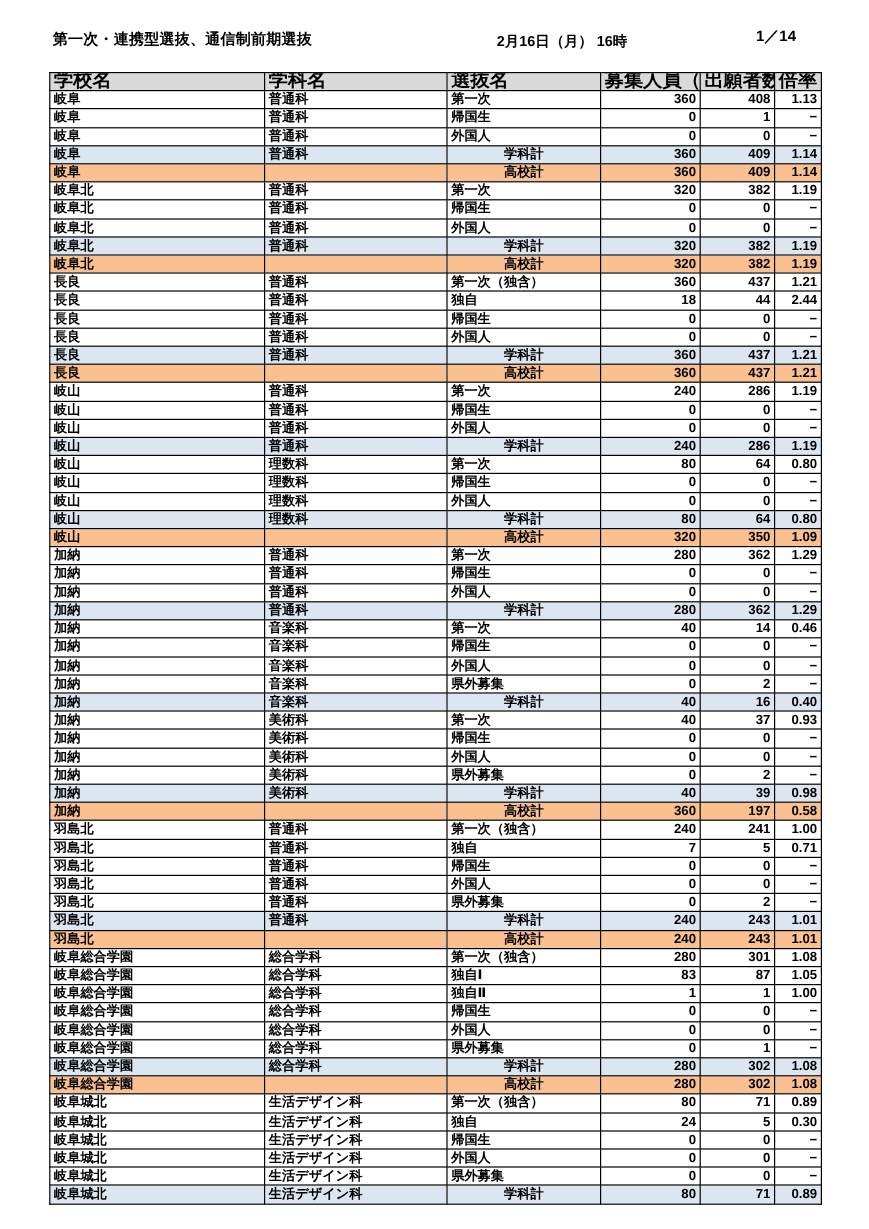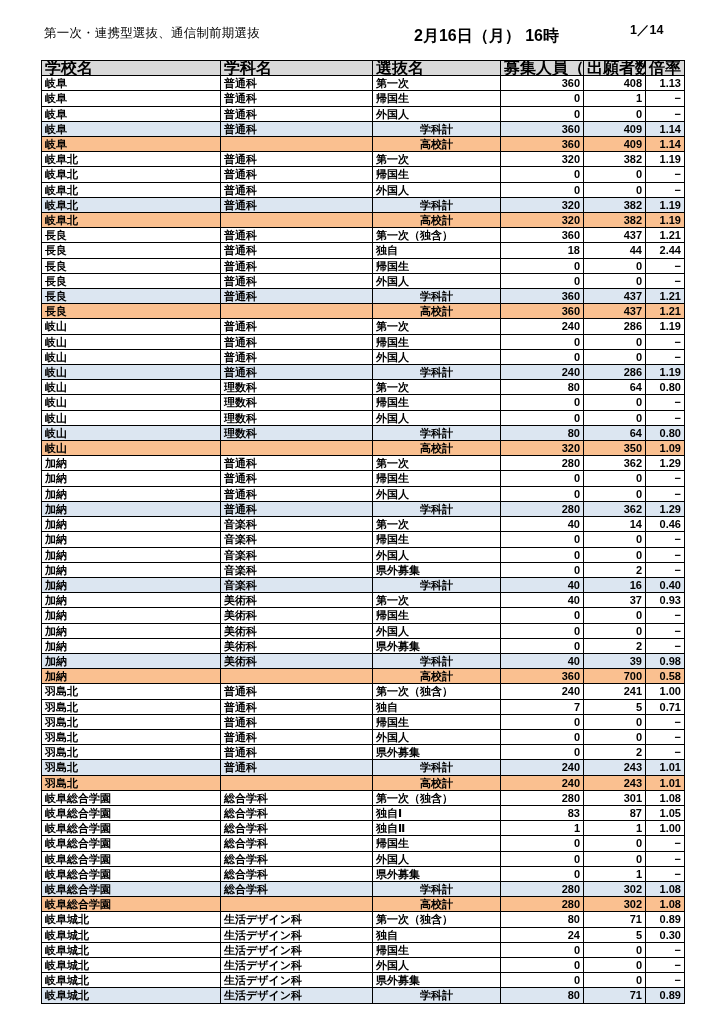--- a/index.html
+++ b/index.html
@@ -23,29 +23,29 @@
     left: 0;
     top: 0;
     width: 724px;
     height: 58px;
   }
   .doc-title {
     position: absolute;
     left: 44px;
     top: 25px;
     font-size: 12.5px;
-    font-weight: normal;
+    font-weight: bold;
     letter-spacing: 0.2px;
     white-space: nowrap;
   }
   .doc-datetime {
     position: absolute;
     left: 414px;
     top: 26px;
-    font-size: 16px;
+    font-size: 12px;
     font-weight: bold;
     white-space: nowrap;
   }
   .doc-pageno {
     position: absolute;
     left: 630px;
     top: 22px;
     font-size: 12.5px;
     font-weight: bold;
     white-space: nowrap;
@@ -441,21 +441,21 @@
           <td class="tot-label">学科計</td>
           <td class="num">40</td>
           <td class="num">39</td>
           <td class="num">0.98</td>
         </tr>
         <tr class="row-school-total">
           <td class="txt">加納</td>
           <td class="txt"></td>
           <td class="tot-label">高校計</td>
           <td class="num">360</td>
-          <td class="num">700</td>
+          <td class="num">197</td>
           <td class="num">0.58</td>
         </tr>
         <tr class="row-plain">
           <td class="txt">羽島北</td>
           <td class="txt">普通科</td>
           <td class="txt">第一次（独含）</td>
           <td class="num">240</td>
           <td class="num">241</td>
           <td class="num">1.00</td>
         </tr>

